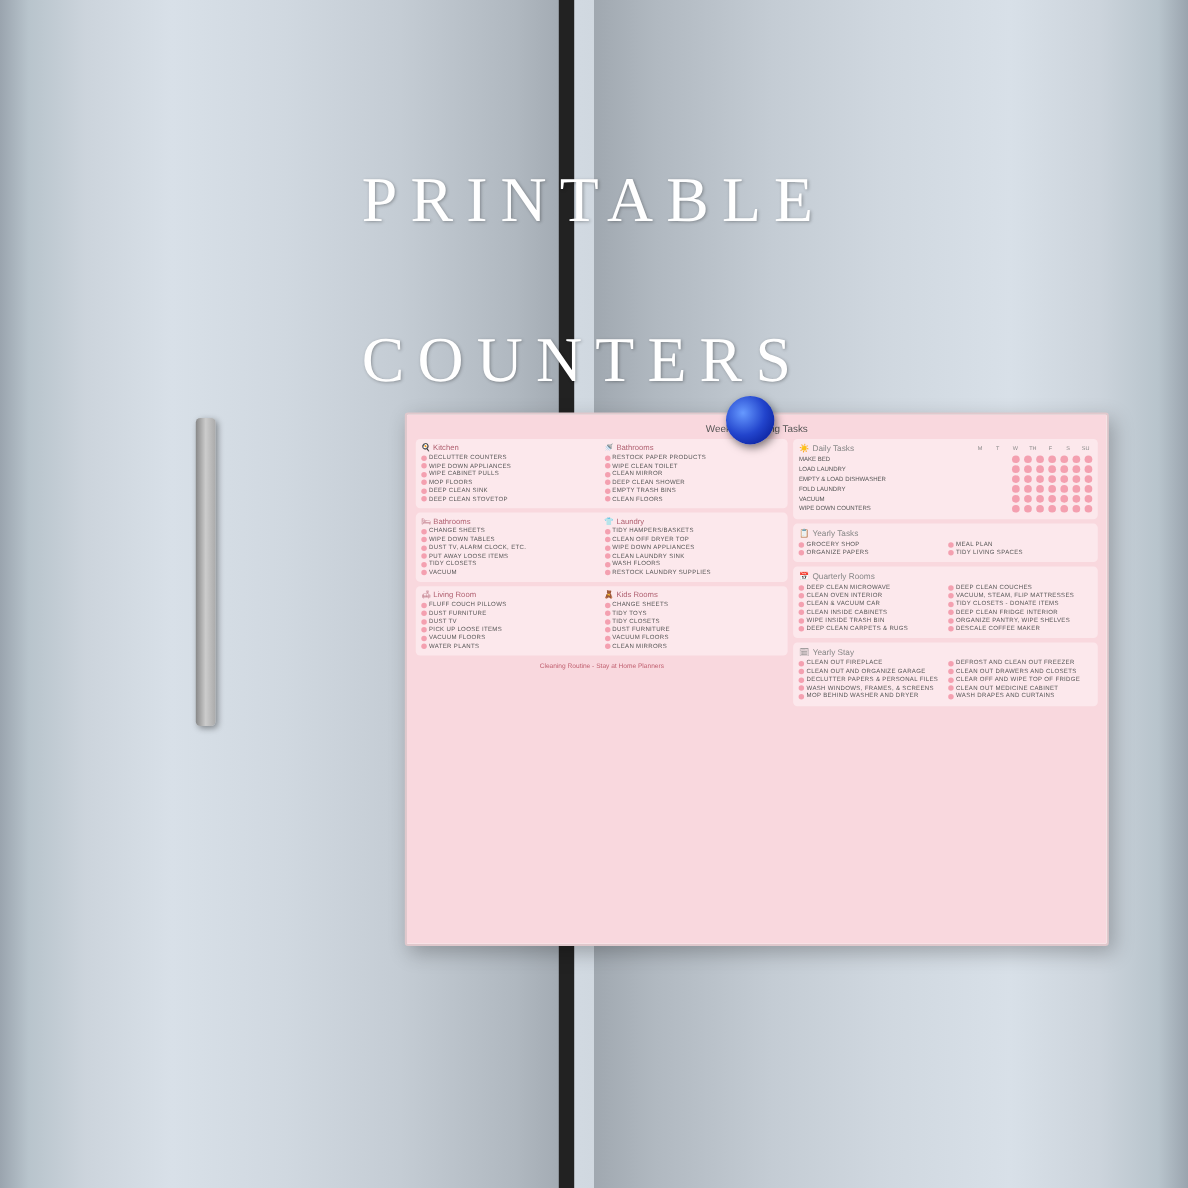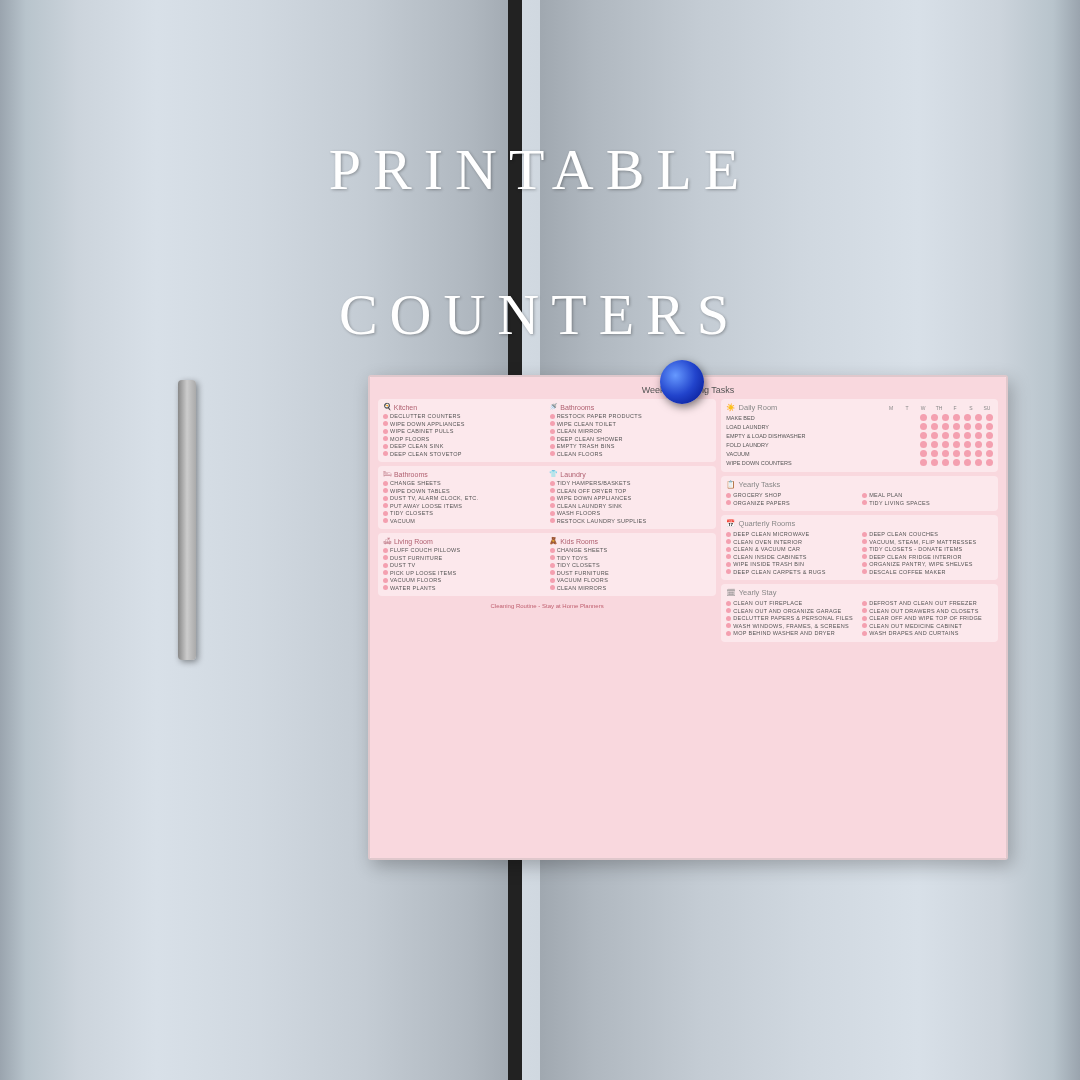--- a/index.html
+++ b/index.html
@@ -48,24 +48,23 @@
       position: absolute;
       right: 178px; top: 380px;
       width: 18px; height: 280px;
       background: linear-gradient(to right, #888, #ccc, #aaa);
       border-radius: 4px;
       box-shadow: 2px 2px 6px rgba(0,0,0,0.4);
     }
     
     .title-area {
       position: absolute;
-      top: 134px;
+      top: 146px;
       left: 50%;
       transform: translateX(-50%);
-      text-align: center;
       color: white;
       text-shadow: 1px 1px 3px rgba(0,0,0,0.3);
     }
     .title-area h1 {
       font-family: Georgia, serif;
       font-size: 58px;
       font-weight: normal;
       letter-spacing: 12px;
       line-height: 1.25;
     }
@@ -514,21 +513,21 @@
 
           <div class="footer-text">Cleaning Routine - Stay at Home Planners</div>
         </div>
 
         <div class="right-col">
 
           <div class="daily-box">
             <div class="daily-header-row">
               <div class="daily-title">
                 <span>☀️</span>
-                <span>Daily Room</span>
+                <span>Daily Tasks</span>
               </div>
               <div class="day-cols">
                 <span class="day-label">M</span>
                 <span class="day-label">T</span>
                 <span class="day-label">W</span>
                 <span class="day-label">TH</span>
                 <span class="day-label">F</span>
                 <span class="day-label">S</span>
                 <span class="day-label">SU</span>
               </div>

